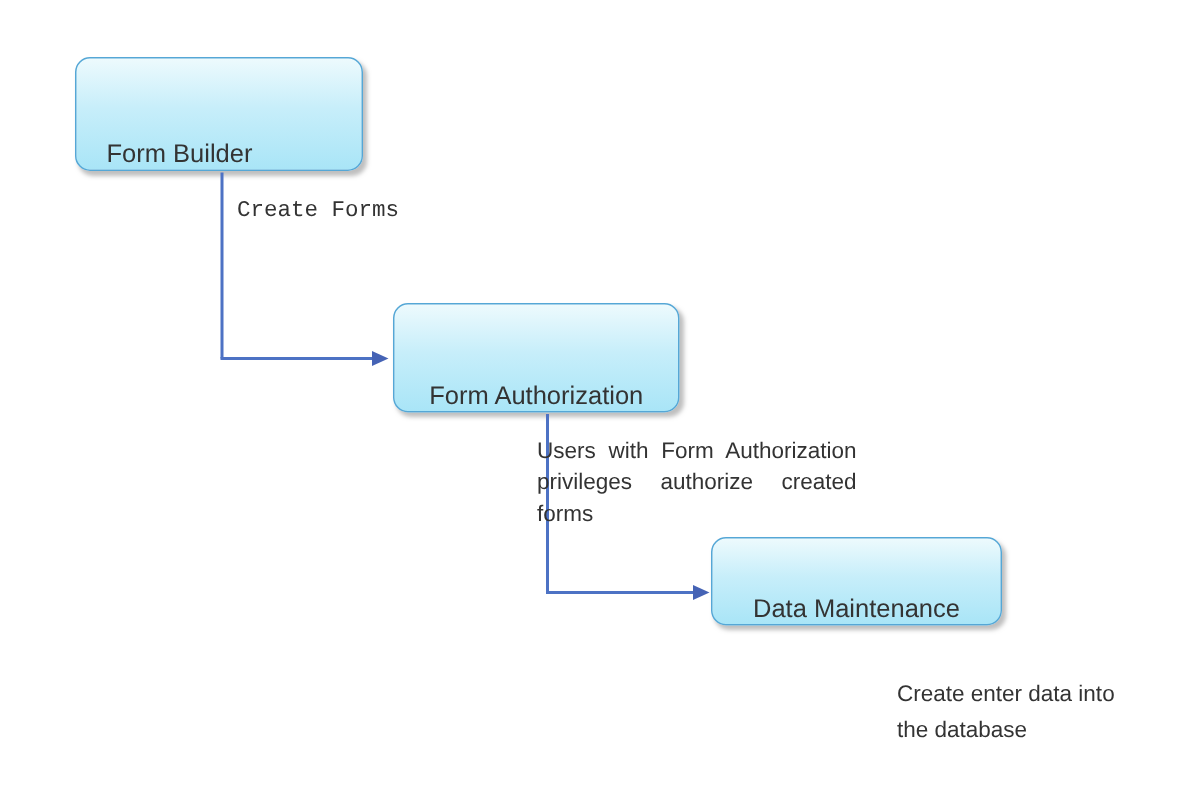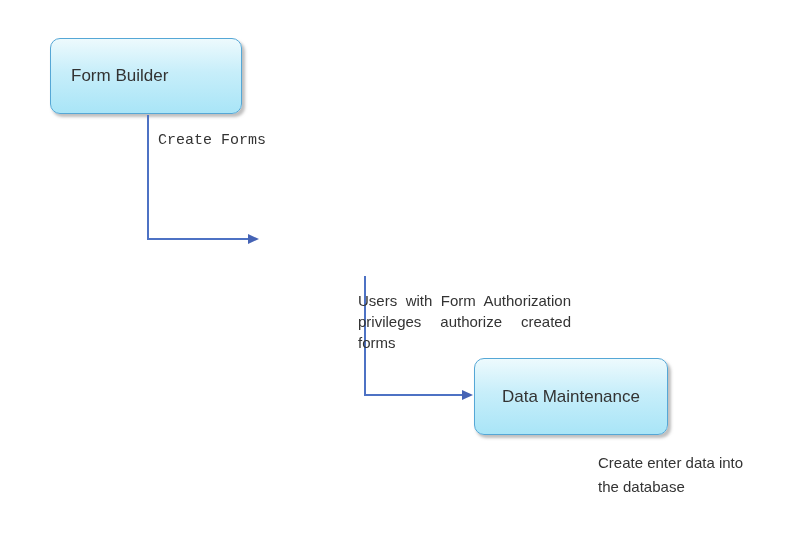--- a/index.html
+++ b/index.html
@@ -15,29 +15,29 @@
   }
 
   
   .node {
     position: absolute;
     border: 1.5px solid #55a7d6;
     border-radius: 10px;
     background: linear-gradient(to bottom, #edfafd 0%, #c7eefa 45%, #a9e5f7 100%);
     box-shadow: 2.5px 3px 3px rgba(128,128,128,0.5);
     display: flex;
-    align-items: center;
+    align-items: flex-end;
     justify-content: center;
     font-size: 17px;
     color: #333333;
   }
   .node-form-builder       { left: 50px;  top: 38px;  width: 192px; height: 76px;
                              justify-content: flex-start; padding-left: 20px; }
   .node-form-authorization { left: 262px; top: 202px; width: 191px; height: 73px; }
-  .node-data-maintenance   { left: 474px; top: 358px; width: 194px; height: 77px; }
+  .node-data-maintenance   { left: 474px; top: 358px; width: 194px; height: 59px; }
 
   
   .seg { position: absolute; background: #4d72c4; }
   .seg-v { width: 1.5px; }
   .seg-h { height: 1.5px; }
 
   .edge1-v { left: 147px; top: 115px; height: 124px; }
   .edge1-h { left: 147px; top: 238px; width: 102px; }
   .edge2-v { left: 364px; top: 276px; height: 119px; }
   .edge2-h { left: 364px; top: 394px; width: 100px; }
@@ -79,20 +79,23 @@
 
   <div class="node node-form-builder">
     <span>Form Builder</span>
   </div>
 
   <div class="seg seg-v edge1-v"></div>
   <div class="seg seg-h edge1-h"></div>
   <div class="arrowhead arrow1"></div>
   <div class="label label-create-forms">Create Forms</div>
 
+  <div class="node node-form-authorization">
+    <span>Form Authorization</span>
+  </div>
 
   <div class="seg seg-v edge2-v"></div>
   <div class="seg seg-h edge2-h"></div>
   <div class="arrowhead arrow2"></div>
   <div class="label label-authorize">Users with Form Authorization privileges authorize created forms</div>
 
   <div class="node node-data-maintenance">
     <span>Data Maintenance</span>
   </div>
 

